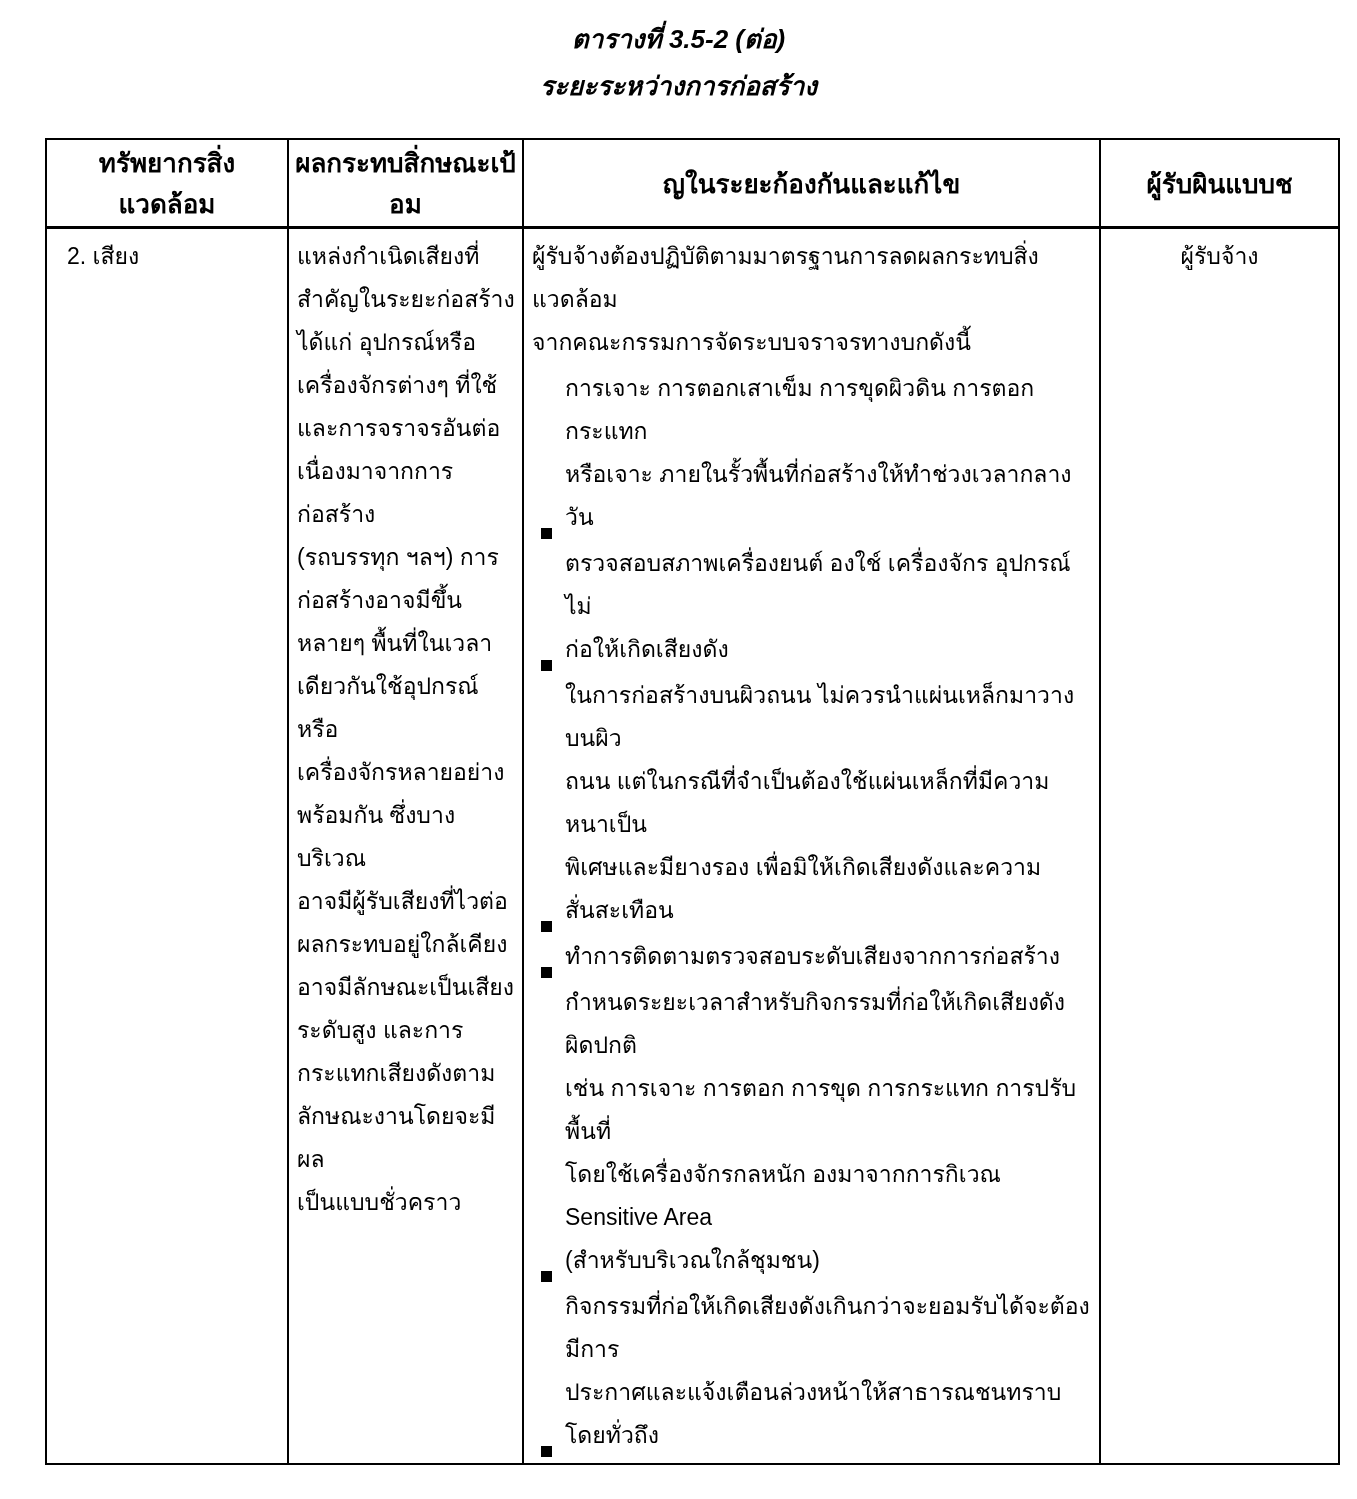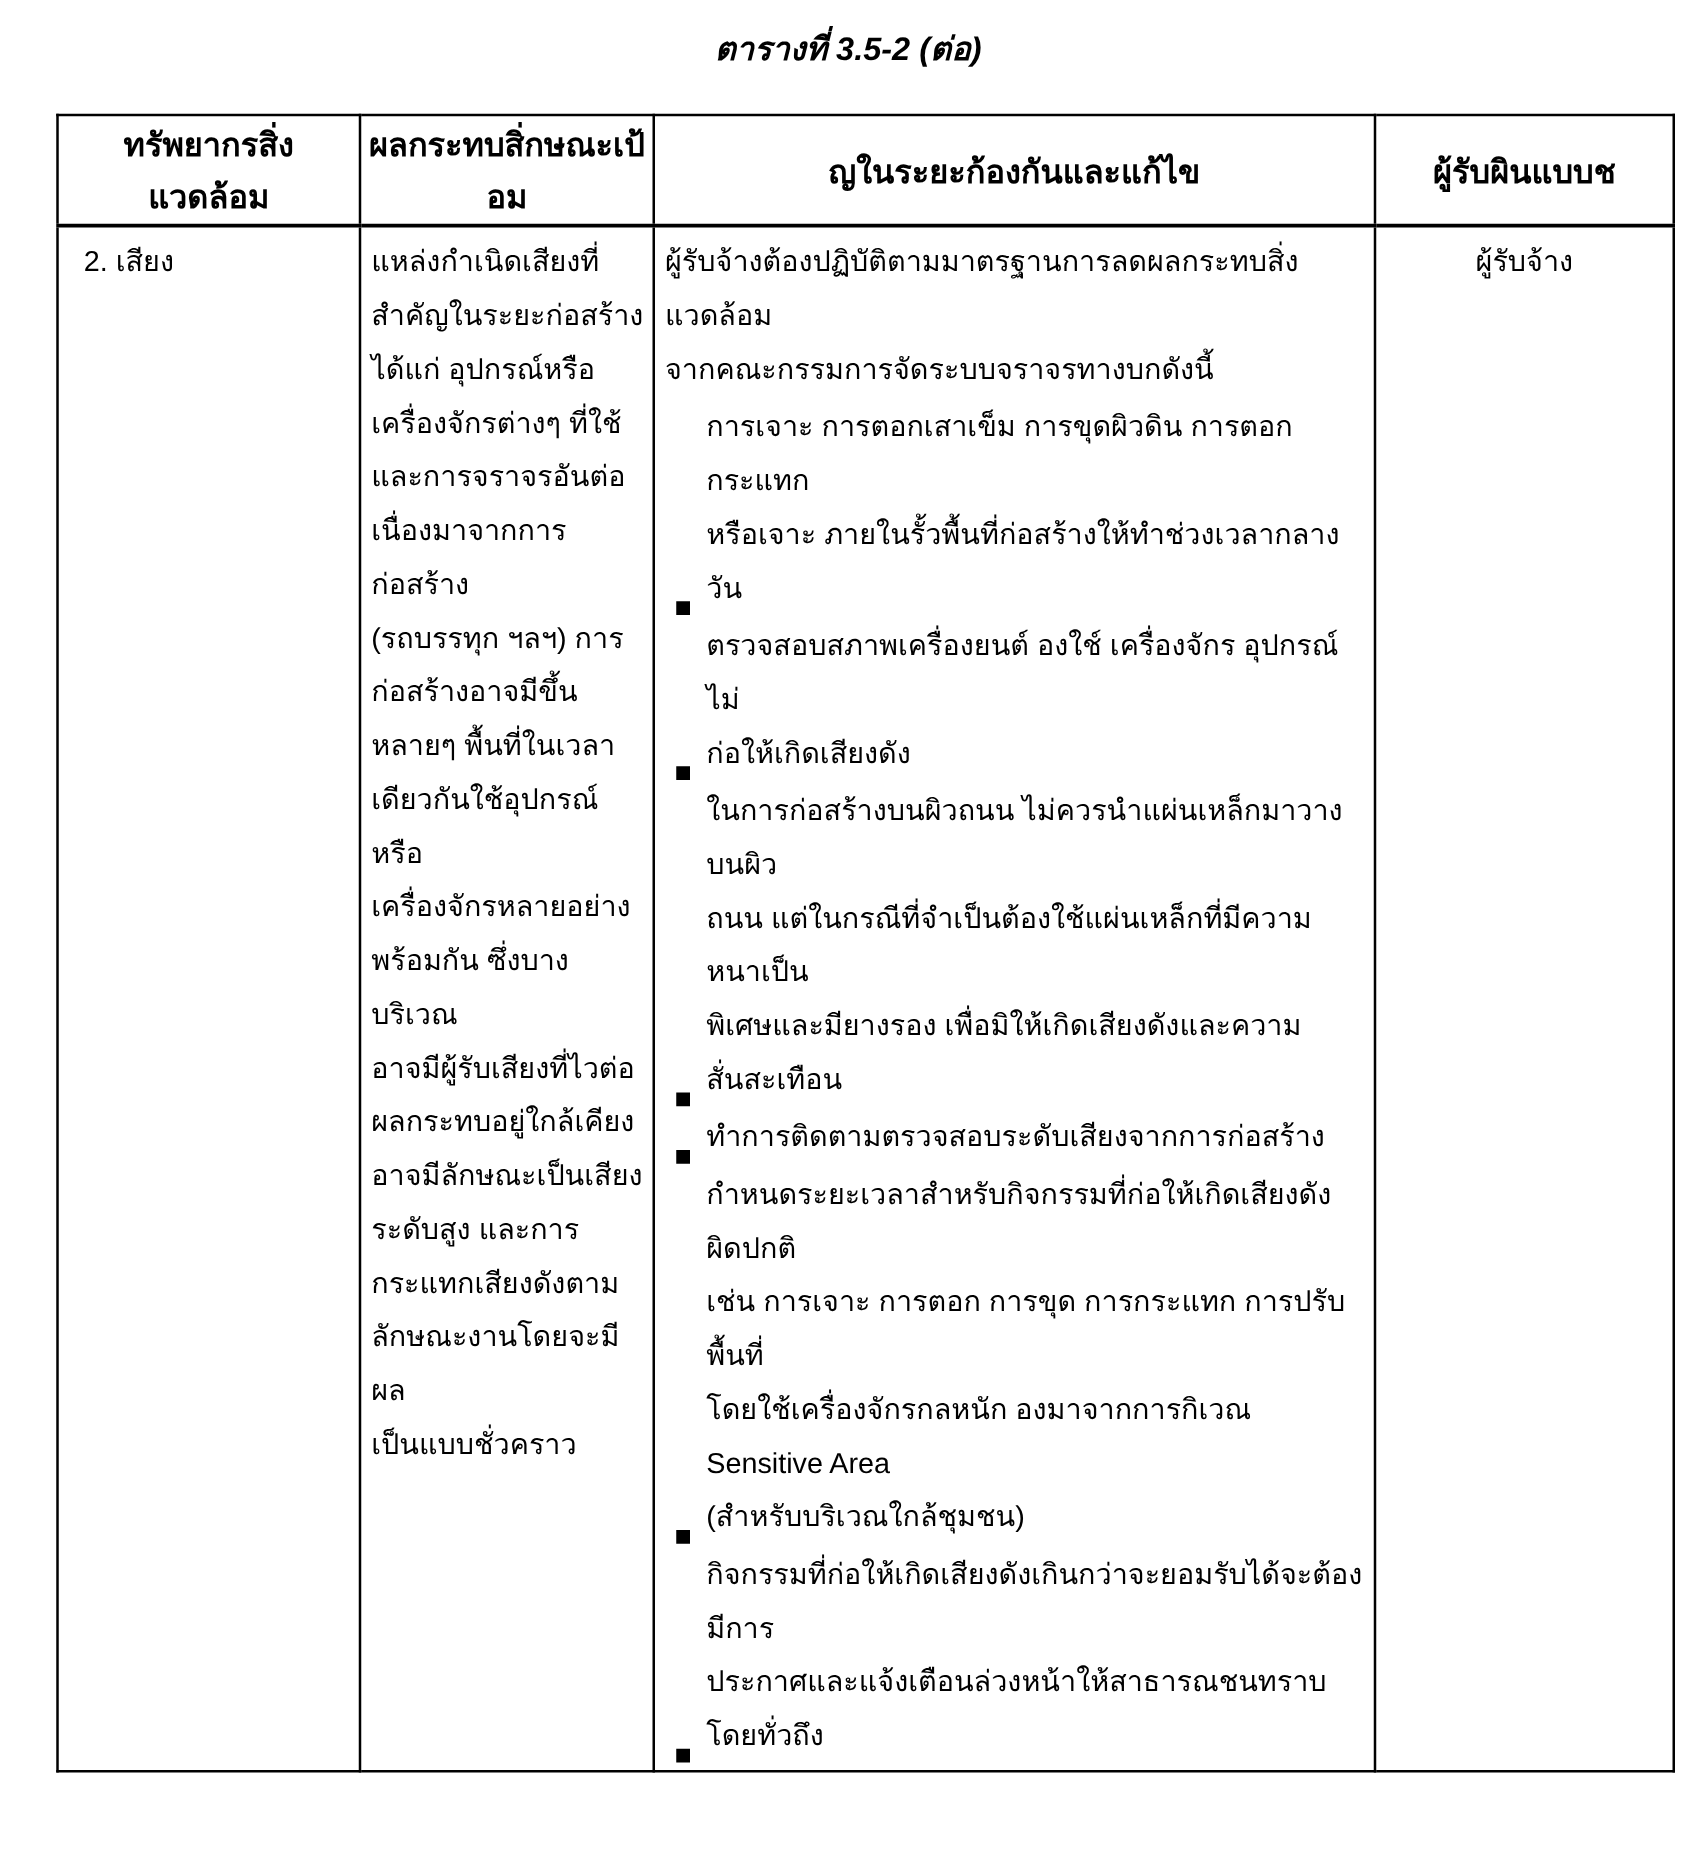--- a/index.html
+++ b/index.html
@@ -71,20 +71,21 @@
     margin-top: 15px;
     margin-right: 13px;
   }
   .bullet .prelines { flex: 1; min-width: 0; }
 </style>
 </head>
 <body>
 
 <div class="title-block">
   <div class="title-line">ตารางที่ 3.5-2 (ต่อ)</div>
+  <div class="title-line">ระยะระหว่างการก่อสร้าง</div>
 </div>
 
 <table class="doc-table">
   <colgroup>
     <col class="c1">
       <col class="c2">
       <col class="c3">
       <col class="c4">
   </colgroup>
   <thead>

